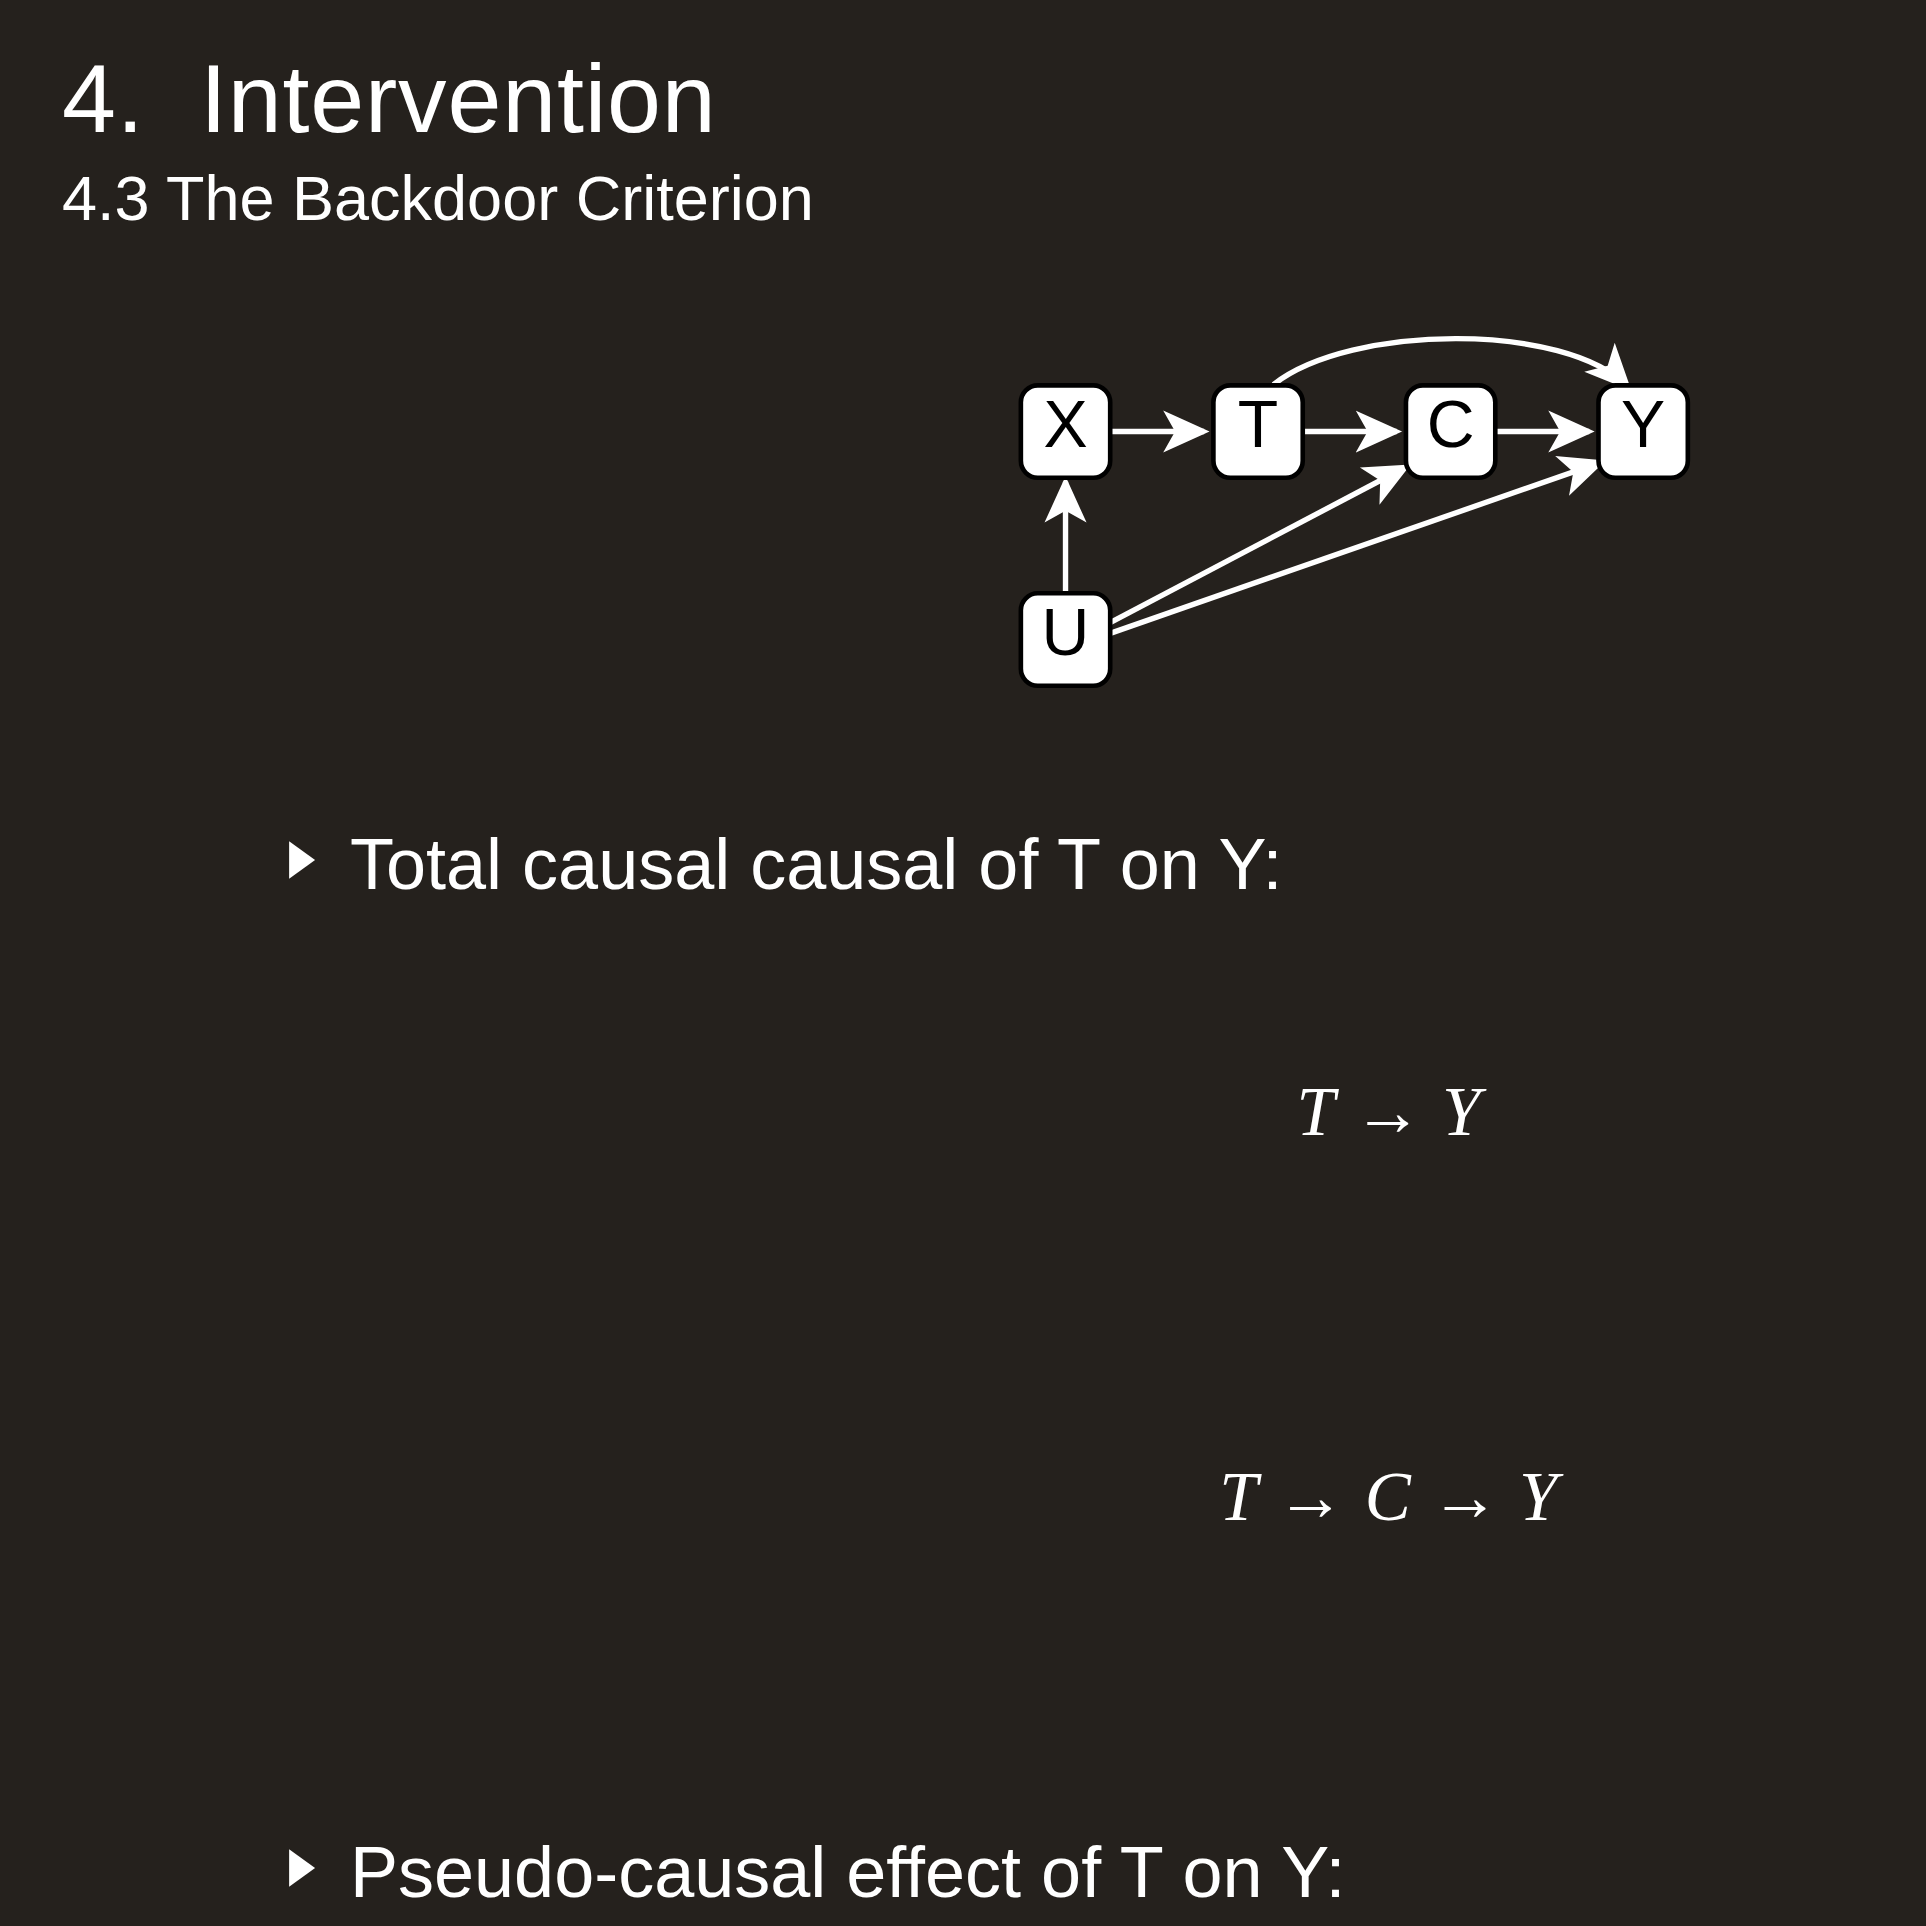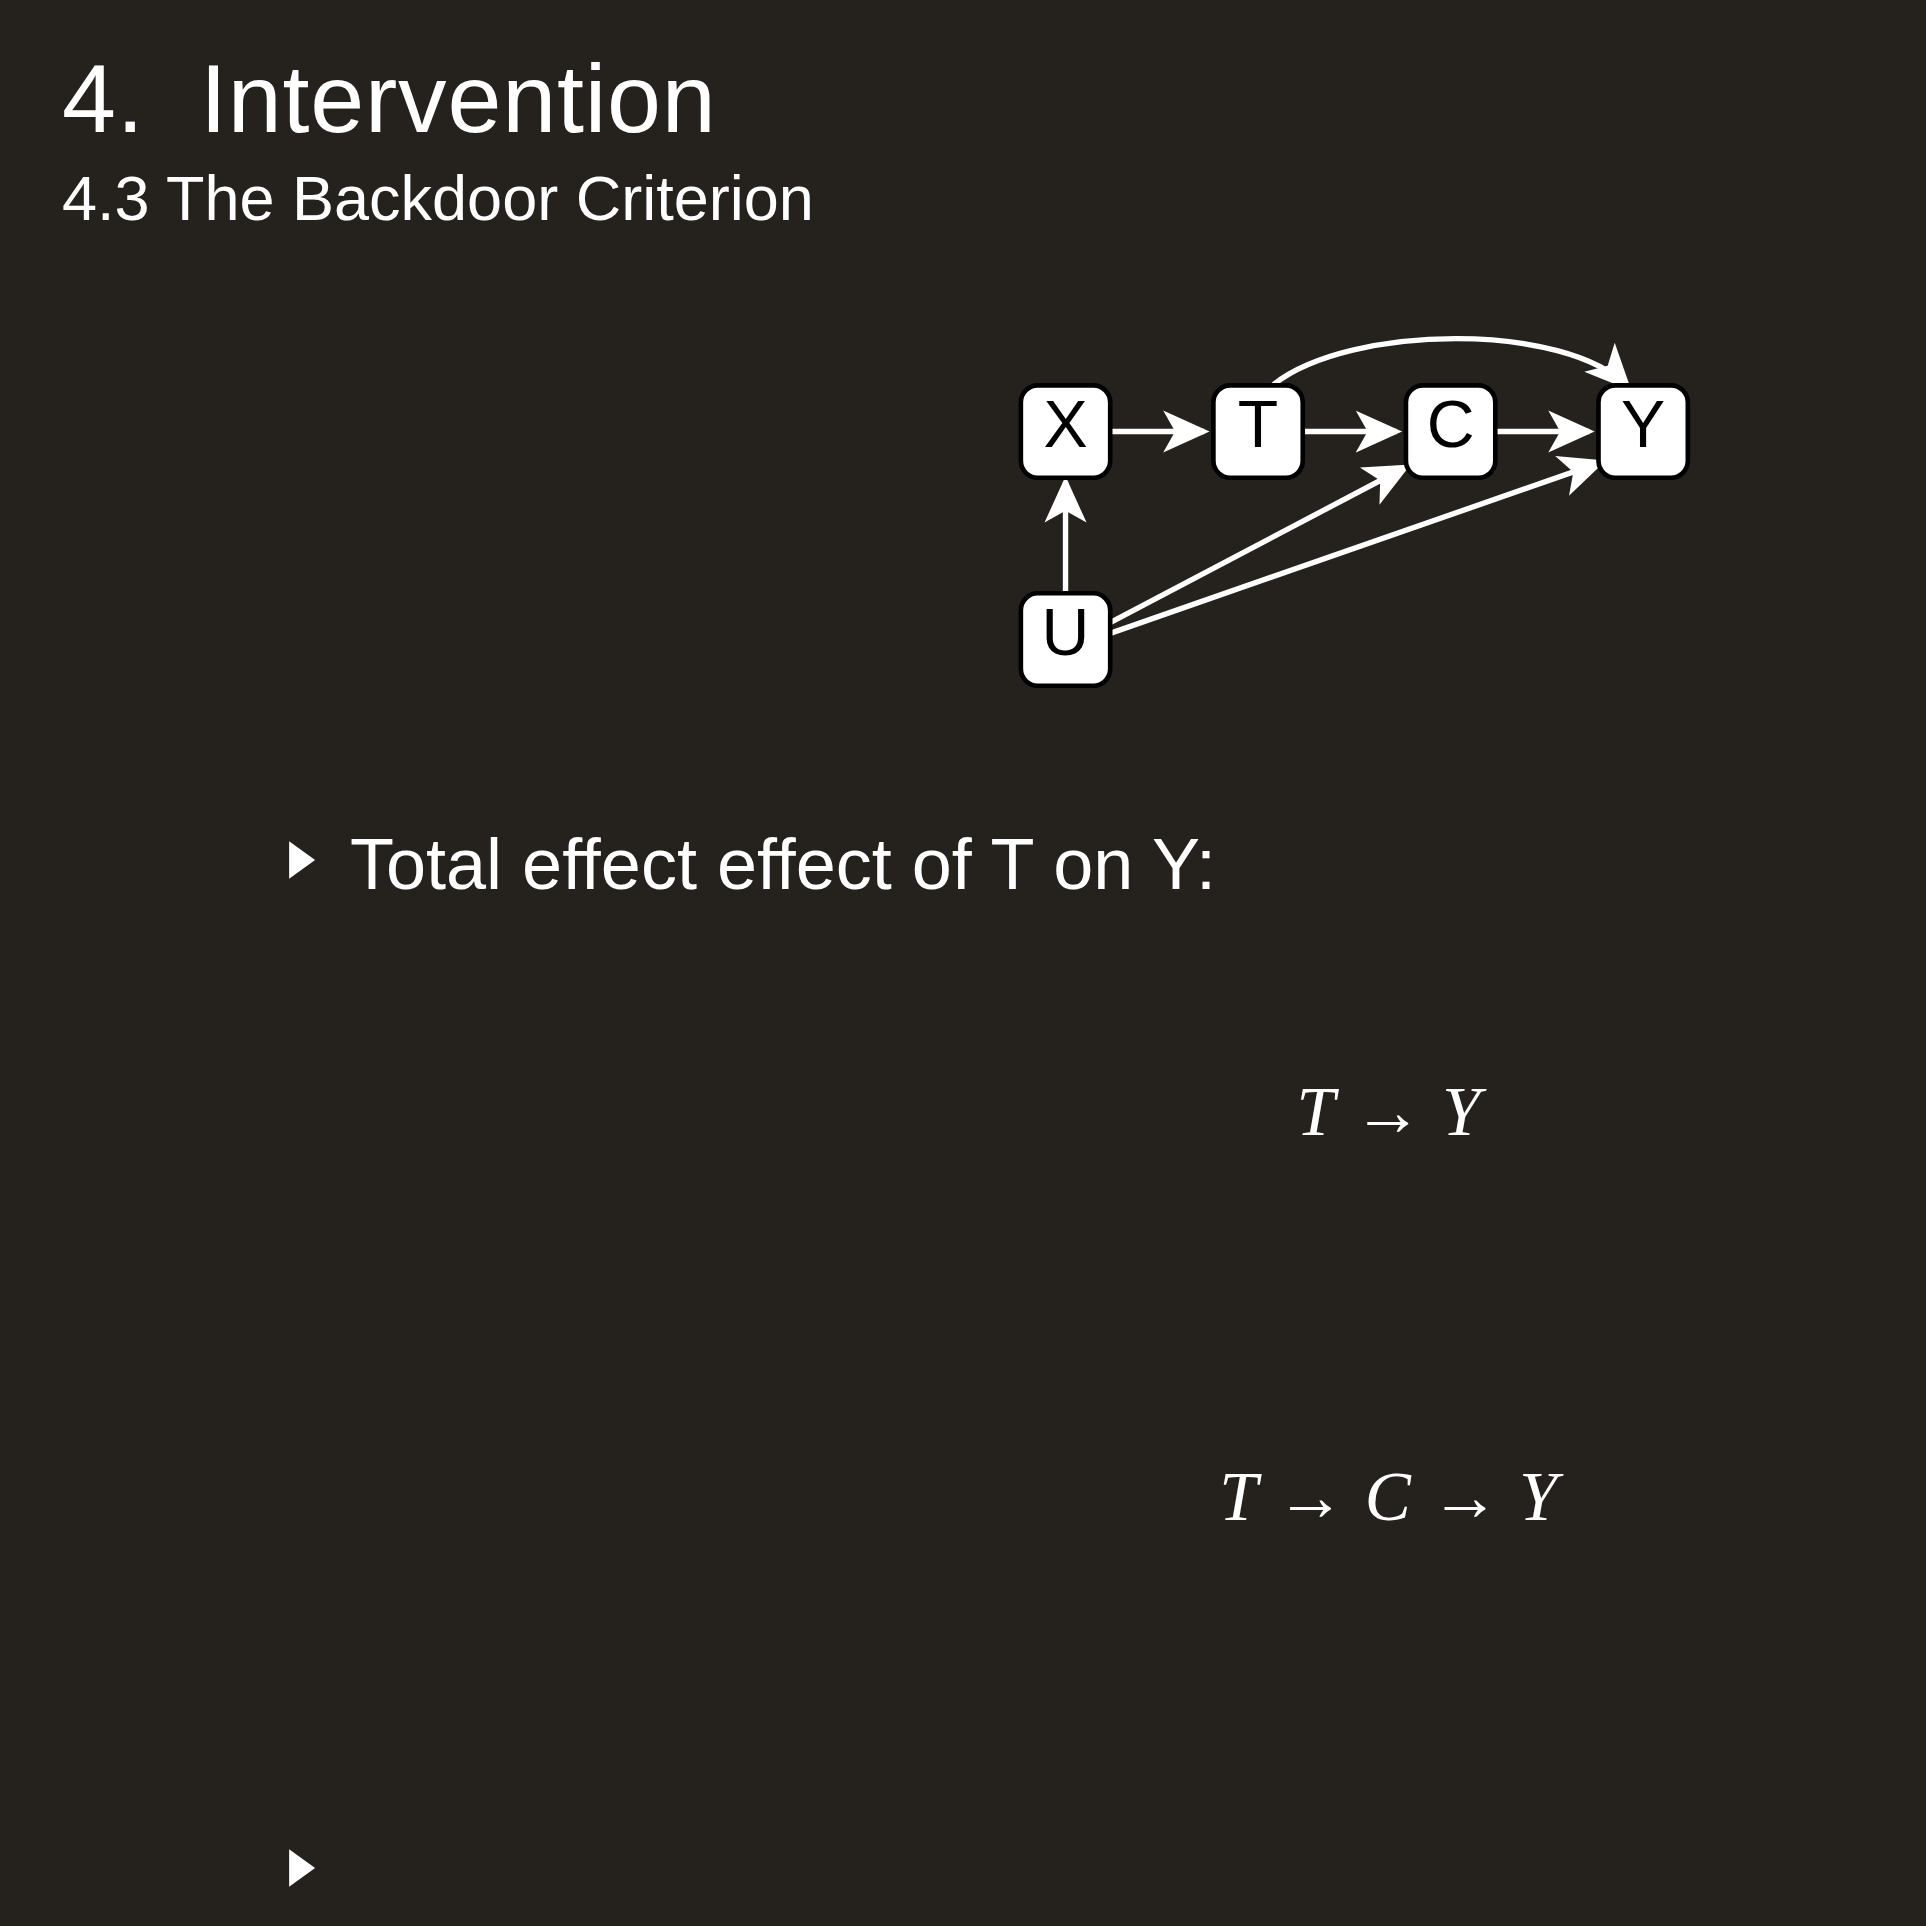--- a/index.html
+++ b/index.html
@@ -145,39 +145,40 @@
   </div>
 
   <div id="body">
 
     <div class="bullet-row">
       <span class="bullet-marker">
         <svg width="35" height="42" viewBox="0 0 90 110">
             <path d="M10,6 L78,55 L10,104 Z" fill="#ffffff"></path>
           </svg>
       </span>
-      <span class="bullet-text">Total effect effect of T on Y:</span>
+      <span class="bullet-text">Total causal causal of T on Y:</span>
     </div>
 
     <div class="gap-sm"></div>
 
     <div class="math-block">
       <div class="math-line">T → Y</div>
       <div class="gap-sm"></div>
       <div class="math-line">T → C → Y</div>
     </div>
 
     <div class="gap-lg"></div>
 
     <div class="bullet-row">
       <span class="bullet-marker">
         <svg width="35" height="42" viewBox="0 0 90 110">
             <path d="M10,6 L78,55 L10,104 Z" fill="#ffffff"></path>
           </svg>
       </span>
+      <span class="bullet-text">Pseudo-causal effect of T on Y:</span>
     </div>
 
     <div class="gap-md"></div>
 
   </div>
 
 </div>
 
 
 </body></html>

